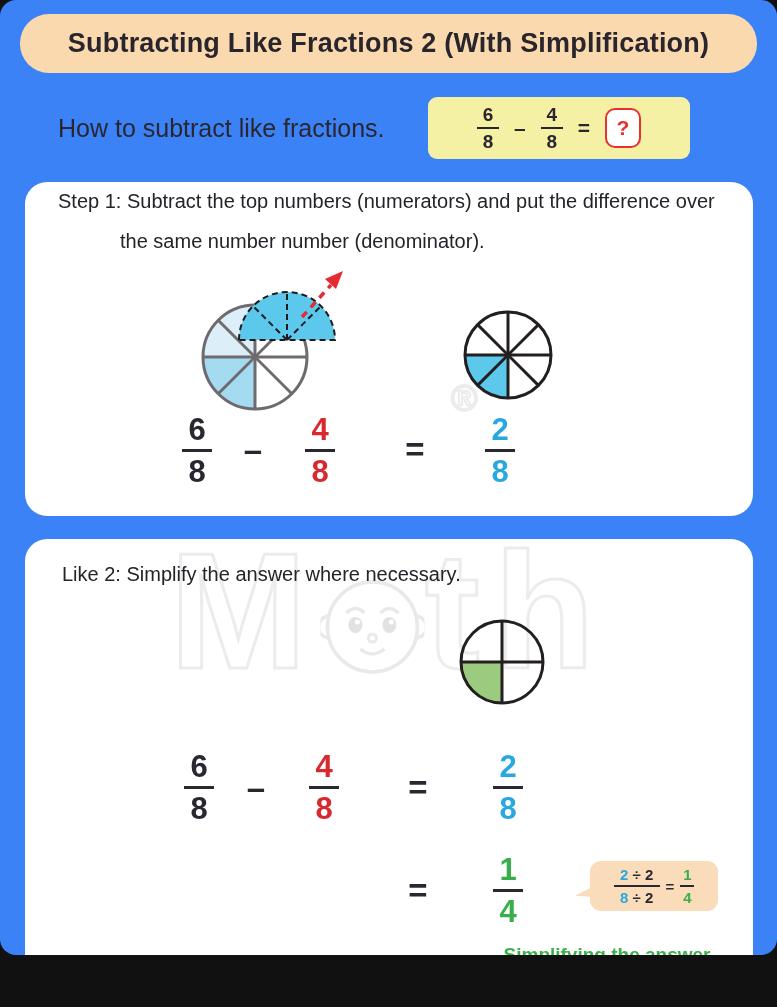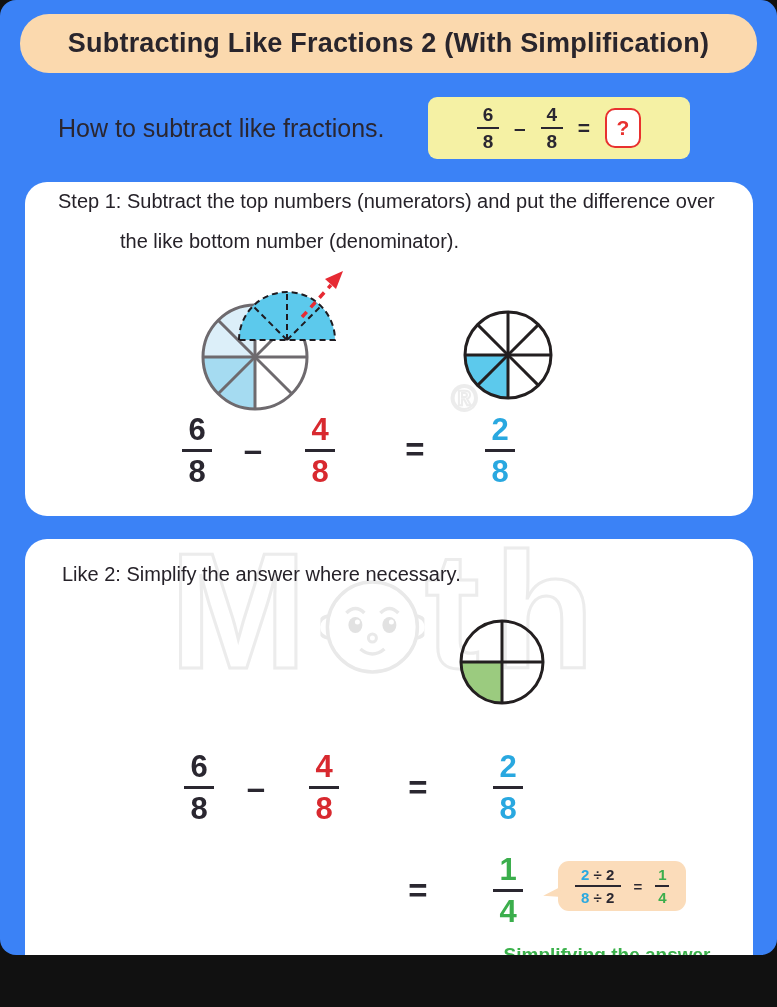--- a/index.html
+++ b/index.html
@@ -44,22 +44,22 @@
   .diag{position:absolute;z-index:1;}
 
   
   .eq{position:absolute;transform:translateX(-50%);z-index:1;}
   .bfrac{display:inline-flex;flex-direction:column;align-items:center;line-height:1;font-weight:bold;font-size:31px;}
   .bfrac .bar{width:30px;height:3px;background:#2A2730;margin:4px 0;}
   .bsign{font-size:33px;font-weight:bold;color:#2A2730;line-height:1;}
   .c-dark{color:#2A2730;} .c-red{color:#D8292F;} .c-blue{color:#29A8E0;} .c-green{color:#3BAE4C;}
 
   
-  .bubble{position:absolute;left:533px;top:322px;width:128px;height:50px;background:#FBDCBA;
-          border-radius:11px;display:flex;align-items:center;justify-content:center;gap:13px;z-index:1;}
+  .bubble{position:absolute;left:565px;top:322px;width:128px;height:50px;background:#FBDCBA;
+          border-radius:11px;display:flex;align-items:center;justify-content:center;gap:6px;z-index:1;}
   .bubble .tail{position:absolute;left:-15px;top:28px;width:0;height:0;border-style:solid;
                 border-width:5px 18px 5px 0;border-color:transparent #FBDCBA transparent transparent;
                 transform:rotate(-12deg);}
   .mfrac{display:inline-flex;flex-direction:column;align-items:center;line-height:1;font-weight:bold;font-size:15px;}
   .mfrac .bar{height:2.5px;background:#2A2730;margin:2.5px 0;}
   .mfrac .bar.w{width:46px;} .mfrac .bar.n{width:14px;}
   .msign{font-size:15px;font-weight:bold;color:#2A2730;}
 
   .caption{position:absolute;left:582px;top:405px;transform:translateX(-50%);font-size:19px;
            font-weight:bold;color:#3BB14B;white-space:nowrap;z-index:1;}
@@ -90,21 +90,21 @@
     <span class="qbox">
       <span>?</span>
     </span>
   </div>
 
   <div class="card card1">
     <div class="wm wm-quik">Quik</div>
     <div class="wm-reg">®</div>
 
     <div class="instr l1a">Step 1: Subtract the top numbers (numerators) and put the difference over</div>
-    <div class="instr l1b">the like bottom number (denominator).</div>
+    <div class="instr l1b">the same number number (denominator).</div>
 
     <svg class="diag" style="left:170px;top:78px;" width="175" height="155" viewBox="0 0 175 155">
       <path d="M60,97 L60,45 A52,52 0 0 0 8,97 Z" fill="#DCEFF9"></path>
       <path d="M60,97 L8,97 A52,52 0 0 0 60,149 Z" fill="#A5DBF1"></path>
       <g stroke="#6E6A6E" stroke-width="3">
         <line x1="8" y1="97" x2="112" y2="97"></line>
         <line x1="60" y1="45" x2="60" y2="149"></line>
         <line x1="23.2" y1="60.2" x2="96.8" y2="133.8"></line>
         <line x1="96.8" y1="60.2" x2="23.2" y2="133.8"></line>
         <circle cx="60" cy="97" r="52" fill="none"></circle>

